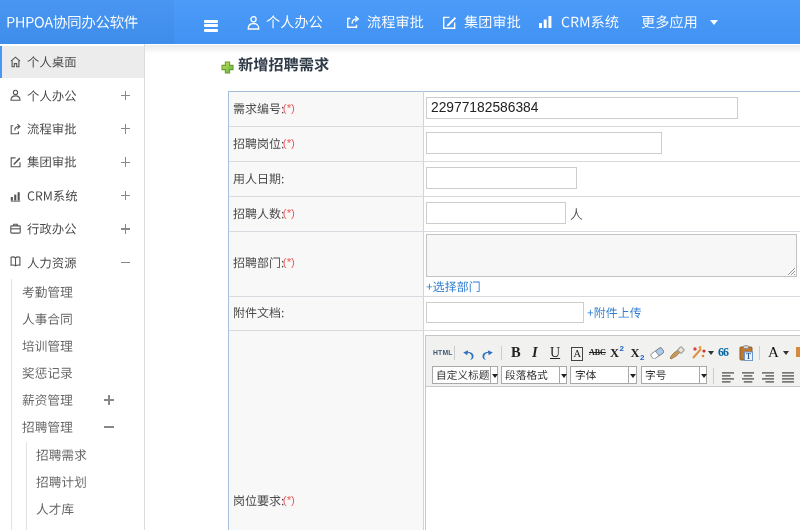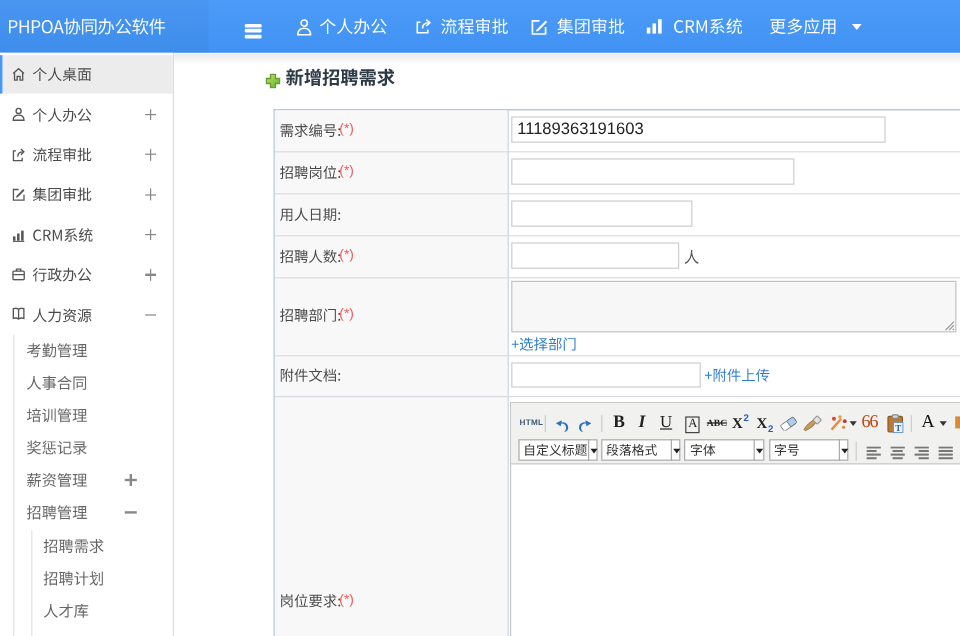--- a/index.html
+++ b/index.html
@@ -269,21 +269,21 @@
       <path transform="translate(0,11.19)" fill="#4a4a4a" d="M6.9 -5.0C7.3 -4.1 7.9 -2.9 8.1 -2.2L8.9 -2.6C8.6 -3.3 8.1 -4.4 7.6 -5.3ZM9.6 -9.9V-7.3H6.6V-6.5H9.6V-0.2C9.6 0.0 9.6 0.0 9.4 0.1C9.2 0.1 8.6 0.1 8.0 0.0C8.1 0.3 8.2 0.7 8.3 0.9C9.2 0.9 9.7 0.9 10.0 0.8C10.4 0.6 10.5 0.3 10.5 -0.2V-6.5H11.6V-7.3H10.5V-9.9ZM6.2 -10.1C5.7 -8.3 4.8 -6.6 3.8 -5.5C4.0 -5.3 4.3 -4.9 4.4 -4.7C4.7 -5.1 5.0 -5.5 5.2 -5.9V0.9H6.1V-7.4C6.4 -8.2 6.8 -9.0 7.0 -9.9ZM1.0 -9.6V1.0H1.8V-8.7H3.3C3.0 -7.9 2.7 -6.8 2.4 -5.9C3.2 -4.9 3.4 -4.1 3.4 -3.4C3.4 -3.0 3.3 -2.7 3.1 -2.5C3.1 -2.5 2.9 -2.4 2.8 -2.4C2.6 -2.4 2.4 -2.4 2.2 -2.4C2.3 -2.2 2.4 -1.9 2.4 -1.6C2.6 -1.6 2.9 -1.6 3.1 -1.7C3.4 -1.7 3.6 -1.8 3.7 -1.9C4.0 -2.1 4.2 -2.6 4.2 -3.3C4.2 -4.1 4.0 -5.0 3.2 -6.0C3.6 -7.0 4.0 -8.2 4.3 -9.3L3.7 -9.6L3.6 -9.6Z M15.8 -4.1V-3.2H19.2V1.0H20.1V-3.2H23.4V-4.1H20.1V-6.7H22.9V-7.6H20.1V-9.9H19.2V-7.6H17.6C17.8 -8.2 17.9 -8.7 18.0 -9.3L17.2 -9.5C16.9 -7.9 16.4 -6.4 15.7 -5.4C15.9 -5.3 16.3 -5.0 16.5 -4.9C16.8 -5.4 17.1 -6.0 17.4 -6.7H19.2V-4.1ZM15.2 -10.0C14.6 -8.2 13.5 -6.4 12.4 -5.2C12.5 -5.0 12.8 -4.6 12.9 -4.4C13.3 -4.8 13.6 -5.2 14.0 -5.8V0.9H14.9V-7.2C15.3 -8.0 15.7 -8.9 16.1 -9.8Z M29.1 -9.9C29.4 -9.3 29.8 -8.5 30.0 -8.0L31.0 -8.3C30.8 -8.8 30.4 -9.6 30.0 -10.2ZM24.6 -8.0V-7.1H26.5C27.2 -5.3 28.1 -3.7 29.4 -2.4C28.0 -1.3 26.4 -0.5 24.4 0.1C24.6 0.3 24.9 0.7 25.0 0.9C27.0 0.3 28.7 -0.6 30.0 -1.8C31.4 -0.6 33.0 0.3 35.0 0.9C35.1 0.6 35.4 0.2 35.6 0.0C33.7 -0.4 32.1 -1.3 30.7 -2.4C31.9 -3.6 32.9 -5.2 33.6 -7.1H35.4V-8.0ZM30.0 -3.0C28.9 -4.2 28.0 -5.5 27.4 -7.1H32.5C31.9 -5.5 31.1 -4.1 30.0 -3.0Z M46.2 -9.3C46.0 -8.4 45.5 -7.2 45.0 -6.4L45.8 -6.2C46.2 -6.9 46.7 -8.1 47.1 -9.1ZM40.8 -9.0C41.2 -8.1 41.6 -7.0 41.8 -6.3L42.6 -6.6C42.4 -7.3 41.9 -8.4 41.5 -9.3ZM38.3 -10.1V-7.5H36.6V-6.7H38.2C37.8 -5.0 37.1 -3.1 36.3 -2.1C36.5 -1.9 36.7 -1.5 36.8 -1.3C37.4 -2.1 37.9 -3.4 38.3 -4.8V0.9H39.2V-5.1C39.5 -4.5 40.0 -3.7 40.2 -3.3L40.7 -4.0C40.5 -4.4 39.5 -5.8 39.2 -6.2V-6.7H40.7V-7.5H39.2V-10.1ZM40.4 -0.8V0.1H46.1V0.9H47.0V-5.7H44.3V-10.0H43.5V-5.7H40.7V-4.8H46.1V-3.2H40.8V-2.4H46.1V-0.8Z M49.7 -4.7C50.1 -4.7 50.5 -5.0 50.5 -5.5C50.5 -6.0 50.1 -6.4 49.7 -6.4C49.2 -6.4 48.9 -6.0 48.9 -5.5C48.9 -5.0 49.2 -4.7 49.7 -4.7ZM49.7 0.2C50.1 0.2 50.5 -0.2 50.5 -0.7C50.5 -1.2 50.1 -1.5 49.7 -1.5C49.2 -1.5 48.9 -1.2 48.9 -0.7C48.9 -0.2 49.2 0.2 49.7 0.2Z"></path>
     </svg>
   </div>
 <div style="position:absolute;left:232.5px;top:494.4px;width:53px;height:15px">
     <svg width="53" height="15" style="display:block;overflow:visible">
       <path transform="translate(0,11.19)" fill="#4a4a4a" d="M1.3 -9.7V-7.3H10.7V-9.7H9.7V-8.1H6.4V-10.1H5.5V-8.1H2.2V-9.7ZM1.3 -6.4V0.9H2.2V-5.6H9.9V-0.2C9.9 0.0 9.8 0.1 9.6 0.1C9.4 0.1 8.6 0.1 7.8 0.1C7.9 0.3 8.1 0.7 8.1 0.9C9.1 0.9 9.8 0.9 10.2 0.8C10.6 0.6 10.8 0.4 10.8 -0.2V-6.4ZM2.9 -4.3C3.7 -3.8 4.7 -3.3 5.6 -2.7C4.6 -2.0 3.6 -1.4 2.6 -0.9C2.8 -0.8 3.1 -0.4 3.2 -0.3C4.3 -0.8 5.3 -1.4 6.3 -2.2C7.1 -1.5 7.8 -0.9 8.4 -0.4L9.0 -1.1C8.5 -1.6 7.7 -2.1 6.9 -2.7C7.6 -3.4 8.3 -4.1 8.8 -4.9L7.9 -5.2C7.5 -4.5 6.9 -3.8 6.2 -3.2C5.3 -3.8 4.3 -4.4 3.5 -4.9Z M16.4 -7.9V-7.0H23.0V-7.9ZM17.2 -6.1C17.6 -4.4 17.9 -2.2 18.0 -1.0L18.9 -1.2C18.8 -2.4 18.4 -4.6 18.0 -6.3ZM18.8 -9.9C19.1 -9.3 19.3 -8.5 19.4 -8.0L20.3 -8.3C20.2 -8.8 19.9 -9.6 19.7 -10.2ZM15.9 -0.4V0.5H23.5V-0.4H21.0C21.4 -2.0 21.9 -4.4 22.2 -6.2L21.3 -6.4C21.1 -4.6 20.6 -2.0 20.1 -0.4ZM15.4 -10.0C14.8 -8.2 13.6 -6.4 12.5 -5.2C12.6 -5.0 12.9 -4.6 13.0 -4.4C13.4 -4.8 13.8 -5.3 14.2 -5.8V0.9H15.1V-7.2C15.5 -8.0 15.9 -8.9 16.3 -9.8Z M32.1 -2.8C31.7 -2.1 31.1 -1.5 30.4 -1.1C29.5 -1.3 28.6 -1.5 27.7 -1.7C28.0 -2.0 28.3 -2.4 28.5 -2.8ZM25.4 -7.7V-4.6H28.6C28.5 -4.3 28.3 -3.9 28.0 -3.6H24.6V-2.8H27.5C27.1 -2.2 26.6 -1.6 26.2 -1.2C27.3 -1.0 28.2 -0.8 29.2 -0.6C28.0 -0.2 26.5 0.0 24.7 0.2C24.9 0.4 25.0 0.7 25.1 0.9C27.3 0.7 29.1 0.4 30.5 -0.3C32.0 0.1 33.3 0.6 34.3 1.0L35.1 0.3C34.1 -0.1 32.9 -0.5 31.5 -0.9C32.2 -1.4 32.7 -2.0 33.1 -2.8H35.4V-3.6H29.1C29.3 -3.9 29.4 -4.2 29.6 -4.5L29.0 -4.6H34.7V-7.7H31.8V-8.8H35.2V-9.6H24.8V-8.8H28.1V-7.7ZM29.0 -8.8H30.9V-7.7H29.0ZM26.3 -7.0H28.1V-5.4H26.3ZM29.0 -7.0H30.9V-5.4H29.0ZM31.8 -7.0H33.8V-5.4H31.8Z M37.4 -6.0C38.2 -5.3 39.0 -4.4 39.4 -3.7L40.1 -4.2C39.7 -4.9 38.8 -5.8 38.1 -6.5ZM36.5 -1.1 37.1 -0.3C38.3 -1.0 40.0 -1.9 41.5 -2.9V-0.3C41.5 -0.0 41.4 0.0 41.2 0.0C41.0 0.0 40.2 0.1 39.4 0.0C39.5 0.3 39.6 0.7 39.7 1.0C40.8 1.0 41.5 1.0 41.9 0.8C42.3 0.6 42.4 0.4 42.4 -0.3V-5.0C43.5 -2.8 45.0 -1.0 46.9 -0.0C47.1 -0.3 47.4 -0.6 47.6 -0.8C46.3 -1.4 45.2 -2.4 44.2 -3.6C45.0 -4.3 46.0 -5.2 46.8 -6.1L46.0 -6.6C45.4 -5.9 44.5 -4.9 43.8 -4.3C43.2 -5.1 42.8 -6.1 42.4 -7.0V-7.2H47.3V-8.1H45.8L46.3 -8.7C45.8 -9.0 44.8 -9.6 44.1 -10.0L43.5 -9.4C44.3 -9.1 45.2 -8.5 45.7 -8.1H42.4V-10.1H41.5V-8.1H36.8V-7.2H41.5V-3.8C39.7 -2.8 37.7 -1.7 36.5 -1.1Z M49.7 -4.7C50.1 -4.7 50.5 -5.0 50.5 -5.5C50.5 -6.0 50.1 -6.4 49.7 -6.4C49.2 -6.4 48.9 -6.0 48.9 -5.5C48.9 -5.0 49.2 -4.7 49.7 -4.7ZM49.7 0.2C50.1 0.2 50.5 -0.2 50.5 -0.7C50.5 -1.2 50.1 -1.5 49.7 -1.5C49.2 -1.5 48.9 -1.2 48.9 -0.7C48.9 -0.2 49.2 0.2 49.7 0.2Z"></path>
     </svg>
   </div>
 <div style="position:absolute;left:282.8px;top:492.4px;font-family:'Liberation Sans',sans-serif;font-size:11.5px;font-weight:400;color:#f05a5a;line-height:17.2px;white-space:nowrap;">(*)</div>
 <div style="position:absolute;left:426.0px;top:97.0px;width:312.0px;height:22.0px;background:#fff;border:1px solid #cdcdcd;"></div>
-<div style="position:absolute;left:431.0px;top:97.8px;font-family:'Liberation Sans',sans-serif;font-size:13.8px;font-weight:400;color:#222;line-height:20.7px;white-space:nowrap;">11189363191603</div>
+<div style="position:absolute;left:431.0px;top:97.8px;font-family:'Liberation Sans',sans-serif;font-size:13.8px;font-weight:400;color:#222;line-height:20.7px;white-space:nowrap;">22977182586384</div>
 <div style="position:absolute;left:426.0px;top:132.0px;width:236.0px;height:22.0px;background:#fff;border:1px solid #cdcdcd;"></div>
 <div style="position:absolute;left:426.0px;top:167.0px;width:151.0px;height:22.0px;background:#fff;border:1px solid #cdcdcd;"></div>
 <div style="position:absolute;left:426.0px;top:202.0px;width:140.0px;height:22.0px;background:#fff;border:1px solid #cdcdcd;"></div>
 <div style="position:absolute;left:570.0px;top:206.5px;width:15px;height:16px">
     <svg width="15" height="16" style="display:block;overflow:visible">
       <path transform="translate(0,11.94)" fill="#555" d="M5.8 -10.7C5.8 -8.7 5.9 -2.5 0.6 0.2C0.8 0.4 1.2 0.7 1.3 1.0C4.5 -0.7 5.8 -3.6 6.4 -6.1C7.1 -3.8 8.4 -0.6 11.6 0.9C11.8 0.7 12.1 0.3 12.4 0.1C7.8 -1.9 7.0 -7.3 6.8 -8.8C6.9 -9.6 6.9 -10.2 6.9 -10.7Z"></path>
     </svg>
   </div>
 <div style="position:absolute;left:426.0px;top:234.0px;width:371.0px;height:43.0px;background:#f7f7f7;border:1px solid #c3c3c3;"></div>
 <div style="position:absolute;left:787px;top:267px">
@@ -350,21 +350,21 @@
 <div style="position:absolute;left:691px;top:345px">
     <svg width="15" height="15" viewBox="0 0 15 15" style="display:block">
       <path d="M2 13 L10 4" stroke="#e09040" stroke-width="2"></path>
       <circle cx="4" cy="4" r="1.7" fill="#d44"></circle>
       <circle cx="9" cy="2.5" r="1.4" fill="#e6a23c"></circle>
       <circle cx="13" cy="6" r="1.6" fill="#c33"></circle>
       <circle cx="12" cy="11" r="1.3" fill="#e6832c"></circle>
     </svg>
   </div>
 <div style="position:absolute;left:708px;top:351px;width:0;height:0;border-left:3.5px solid transparent;border-right:3.5px solid transparent;border-top:4px solid #333"></div>
-<div style="position:absolute;left:718.0px;top:342.8px;font-family:'Liberation Serif',sans-serif;font-size:15px;font-weight:400;color:#c2410c;line-height:19.5px;white-space:nowrap;letter-spacing:-1px;">66</div>
+<div style="position:absolute;left:718.0px;top:342.8px;font-family:'Liberation Serif',sans-serif;font-size:12px;font-weight:700;color:#0369a1;line-height:19.5px;white-space:nowrap;letter-spacing:-1px;">66</div>
 <div style="position:absolute;left:739px;top:345px">
     <svg width="14" height="16" viewBox="0 0 14 16" style="display:block">
       <rect x="1" y="2" width="12" height="13" rx="1" fill="#c07830" stroke="#8a5a20"></rect>
       <rect x="4.5" y="0.8" width="5" height="2.8" rx="0.8" fill="#d9d9d9" stroke="#888"></rect>
       <rect x="5.5" y="7" width="8" height="8.6" fill="#eef4fb" stroke="#6a96c8"></rect>
       <text x="9.5" y="14.2" font-size="7.5" font-family="Liberation Serif" text-anchor="middle" fill="#2a62a8" font-weight="bold">T</text>
     </svg>
   </div>
 <div style="position:absolute;left:759.0px;top:346.0px;width:1.0px;height:14.0px;background:#ccc;"></div>
 <div style="position:absolute;left:768.0px;top:341.2px;font-family:'Liberation Serif',sans-serif;font-size:15.0px;font-weight:400;color:#111;line-height:22.5px;white-space:nowrap;">A</div>

